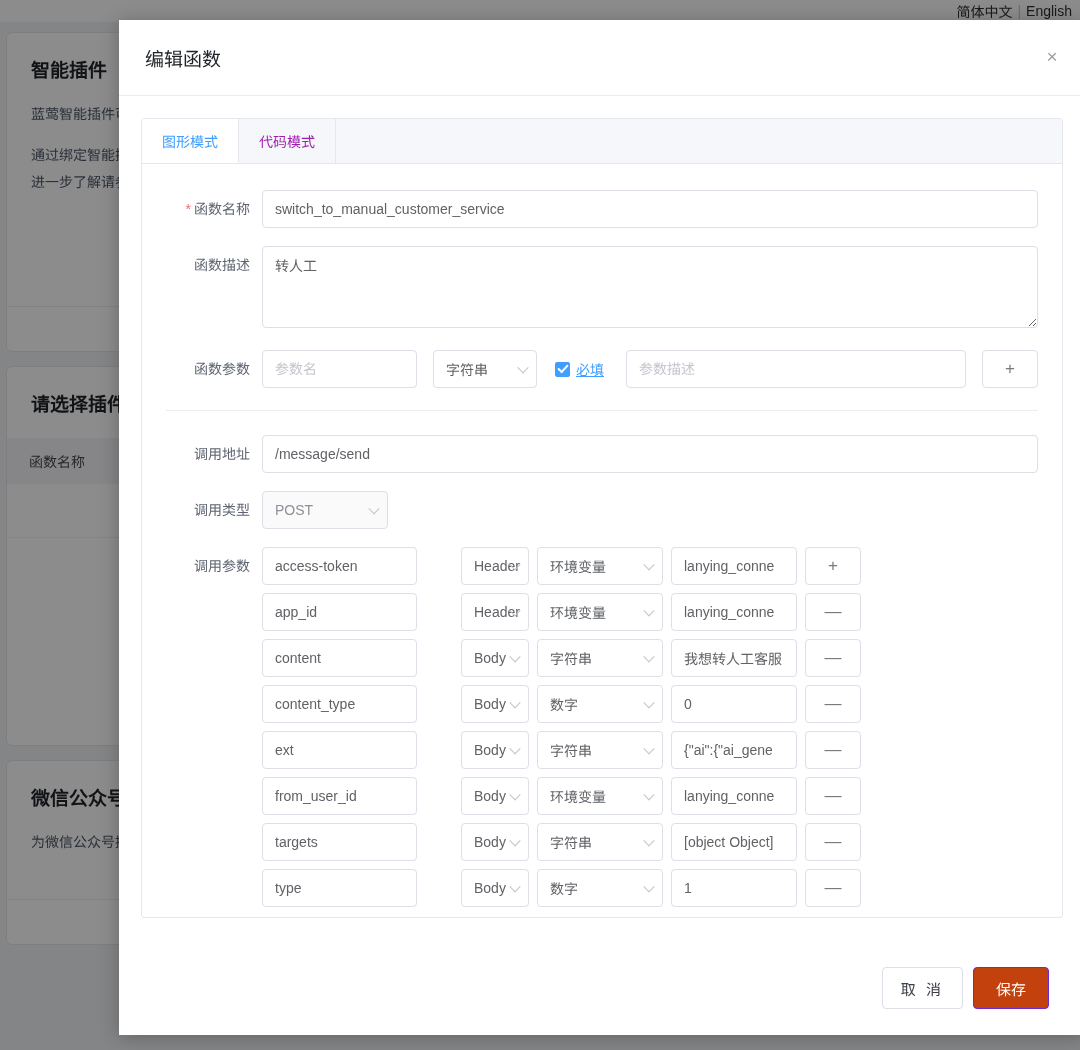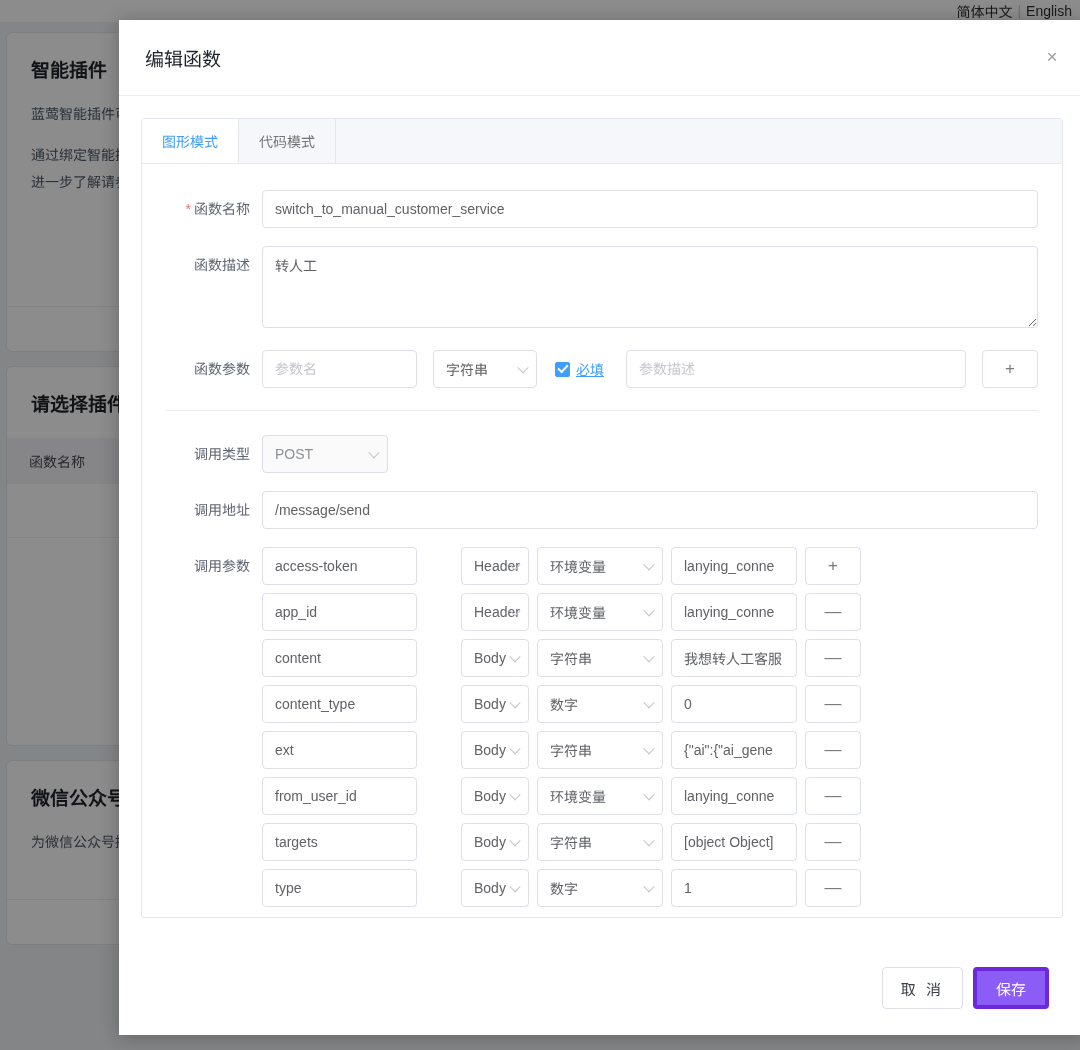--- a/index.html
+++ b/index.html
@@ -134,21 +134,21 @@
     display: flex;
     background: #f5f7fa;
     border-bottom: 1px solid #e4e7ed;
     flex: 0 0 auto;
   }
   .tab {
     padding: 0 20px;
     height: 44px;
     display: flex; align-items: center;
     font-size: 14px;
-    color: #737373;
+    color: #a21caf;
     cursor: pointer;
     border-right: 1px solid #e4e7ed;
     background: #f5f7fa;
   }
   .tab.active {
     color: #409eff;
     background: #fff;
     border-bottom: 1px solid #fff;
     margin-bottom: -1px;
   }
@@ -284,22 +284,22 @@
     padding: 0 18px;
     font-family: "Liberation Sans", "DejaVu Sans", sans-serif;
   }
   .btn-cancel {
     background: #fff;
     border: 1px solid #dcdfe6;
     color: #3c4048;
     letter-spacing: 3px;
   }
   .btn-save {
-    background: #8b5cf6;
-    border: 4px solid #6d28d9;
+    background: #c2410c;
+    border: 1px solid #6d28d9;
     color: #fff;
   }
 </style>
 </head>
 <body>
 
 <div id="bg-page">
 
   <div class="topbar">
     <span>简体中文</span>
@@ -413,39 +413,39 @@
               </div>
               <div class="fp-desc">
                 <input class="inp" type="text" placeholder="参数描述" style="">
               </div>
               <div class="sq-btn">+</div>
             </div>
           </div>
         </div>
 
         <div class="divider"></div>
+
+        <div class="form-row">
+          <div class="form-label">调用地址</div>
+          <div class="form-control">
+            <input class="inp" type="text" value="/message/send" style="">
+          </div>
+        </div>
 
         <div class="form-row">
           <div class="form-label">调用类型</div>
           <div class="form-control">
             <div class="sel disabled" style="width:126px">
               <span>POST</span>
               <span class="caret"></span>
             </div>
           </div>
         </div>
 
         <div class="form-row">
-          <div class="form-label">调用地址</div>
-          <div class="form-control">
-            <input class="inp" type="text" value="/message/send" style="">
-          </div>
-        </div>
-
-        <div class="form-row">
           <div class="form-label">调用参数</div>
           <div class="form-control" id="call-params-list">
               <div class="cp-row">
                 <div class="cp-key"><input class="inp" type="text" value="access-token" style=""></div>
                 <div class="cp-loc">
                   <div class="sel">
                     <span>Header</span>
                     <span class="caret"></span>
                   </div>
                 </div>

